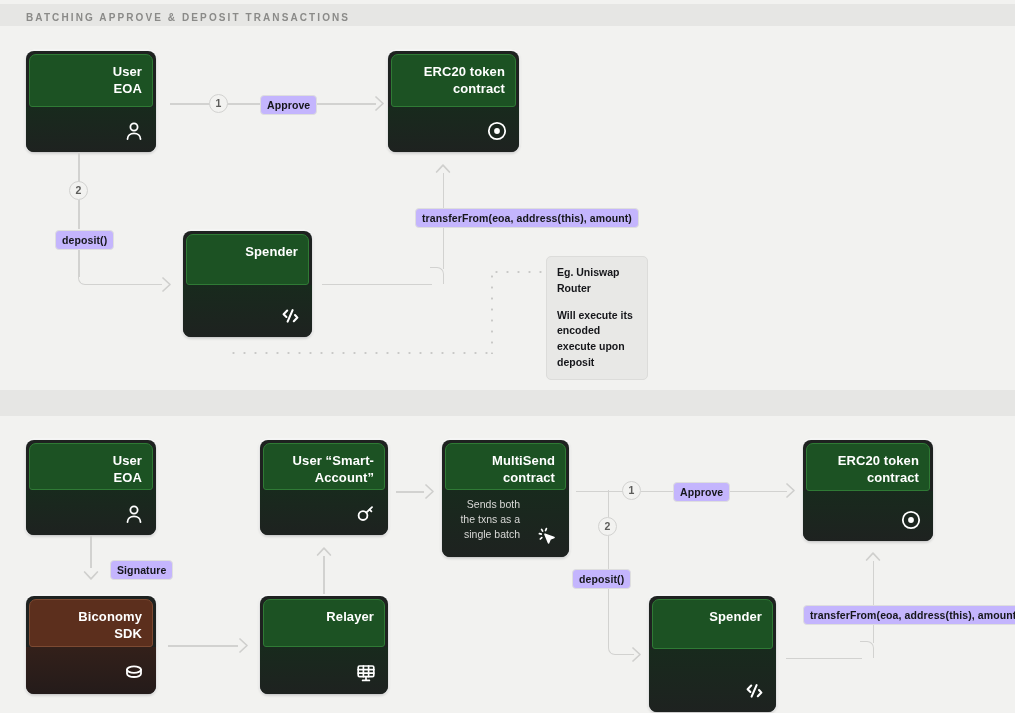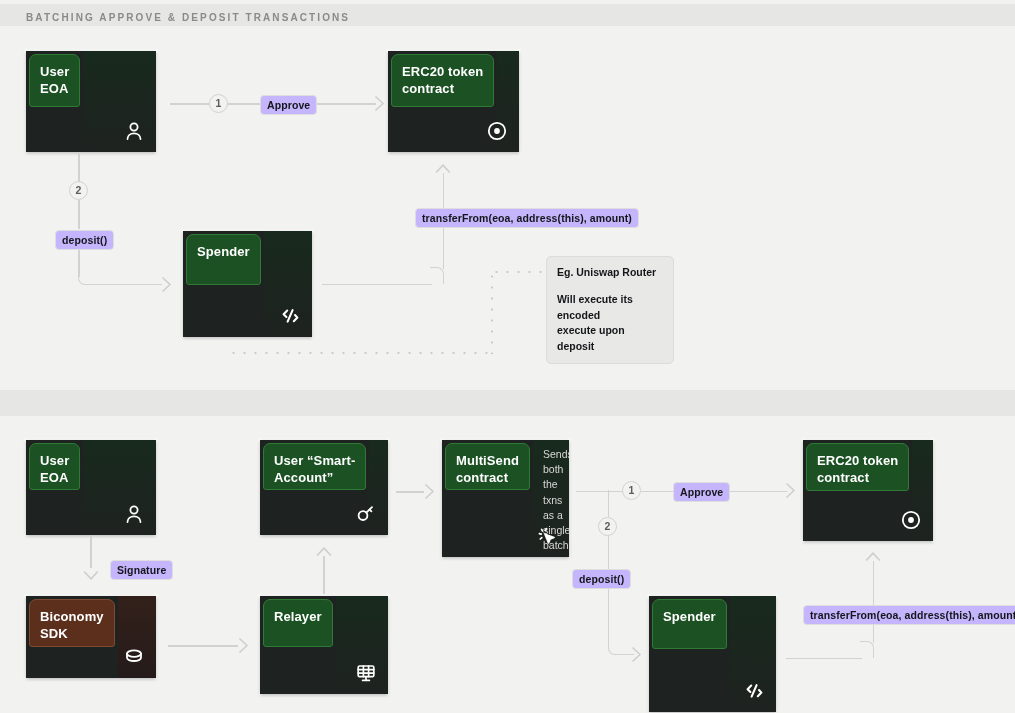--- a/index.html
+++ b/index.html
@@ -29,25 +29,25 @@
   #bar-top { top: 4px; height: 26px; }
   #bar-bottom { top: 390px; height: 26px; }
 
   .panel { position: absolute; left: 0; width: 1015px; background: #f2f2f0; }
   #panel-top { top: 26px; height: 364px; }
   #panel-bottom { top: 416px; height: 297px; }
 
   
   .node {
     position: absolute;
-    border-radius: 0;
+    border-radius: 8px;
     overflow: hidden;
     box-shadow: 0 1px 3px rgba(0,0,0,0.30), 0 0 0 1.5px rgba(255,255,255,0.9);
     background: #1e2220;
-    display: flex; flex-direction: row;
+    display: flex; flex-direction: column; text-align: right;
   }
   .node .head {
     background: #1c5223;
     border: 1px solid #2f7a35;
     border-radius: 7px 7px 3px 3px;
     margin: 3px 3px 0 3px;
     padding: 9px 10px 10px 10px;
     color: #ffffff;
     font-size: 13px;
     font-weight: bold;
@@ -222,21 +222,21 @@
       <svg width="16" height="17" viewBox="0 0 16 17" fill="none" stroke="currentColor" stroke-width="1.7" stroke-linecap="round" stroke-linejoin="round">
           <path d="M1.6 9 L8 2.2 L14.4 9"></path>
         </svg>
     </div>
     <div class="pill" style="left:415px; top:182px;">transferFrom(eoa, address(this), amount)</div>
 
     <div class="dotted h" style="left:228px; top:326px; width:268px;"></div>
     <div class="dotted v" style="left:491px; top:245px; height:83px;"></div>
     <div class="dotted h" style="left:491px; top:245px; width:58px;"></div>
 
-    <div class="note" style="left:546px; top:230px; width:128px;">
+    <div class="note" style="left:546px; top:230px; width:102px;">
       <div>Eg. Uniswap Router</div>
       <div class="row2">Will execute its encoded</div>
       <div>execute upon deposit</div>
     </div>
 
   </div>
 
   <div class="section-bar" id="bar-bottom">
     <span class="title"></span>
   </div>
@@ -248,21 +248,21 @@
       <div class="body">
         <span class="icon">
           <svg viewBox="0 0 24 24" fill="none" stroke="currentColor" stroke-width="1.8" stroke-linecap="round" stroke-linejoin="round">
             <circle cx="12" cy="8" r="3.6"></circle>
             <path d="M5.5 20c0-3.4 2.9-5.6 6.5-5.6s6.5 2.2 6.5 5.6"></path>
           </svg>
         </span>
       </div>
     </div>
 
-    <div class="node brown" style="left:26px; top:180px; width:130px; height:82px;">
+    <div class="node brown" style="left:26px; top:180px; width:130px; height:98px;">
       <div class="head" style="height:48px;">Biconomy<br>SDK</div>
       <div class="body">
         <span class="icon">
           <svg viewBox="0 0 24 24" fill="none" stroke="currentColor" stroke-width="1.8" stroke-linecap="round" stroke-linejoin="round">
             <ellipse cx="12" cy="8.6" rx="7" ry="3.2"></ellipse>
             <path d="M5 8.6v4.2c0 1.77 3.13 3.2 7 3.2s7-1.43 7-3.2V8.6"></path>
           </svg>
         </span>
       </div>
     </div>

